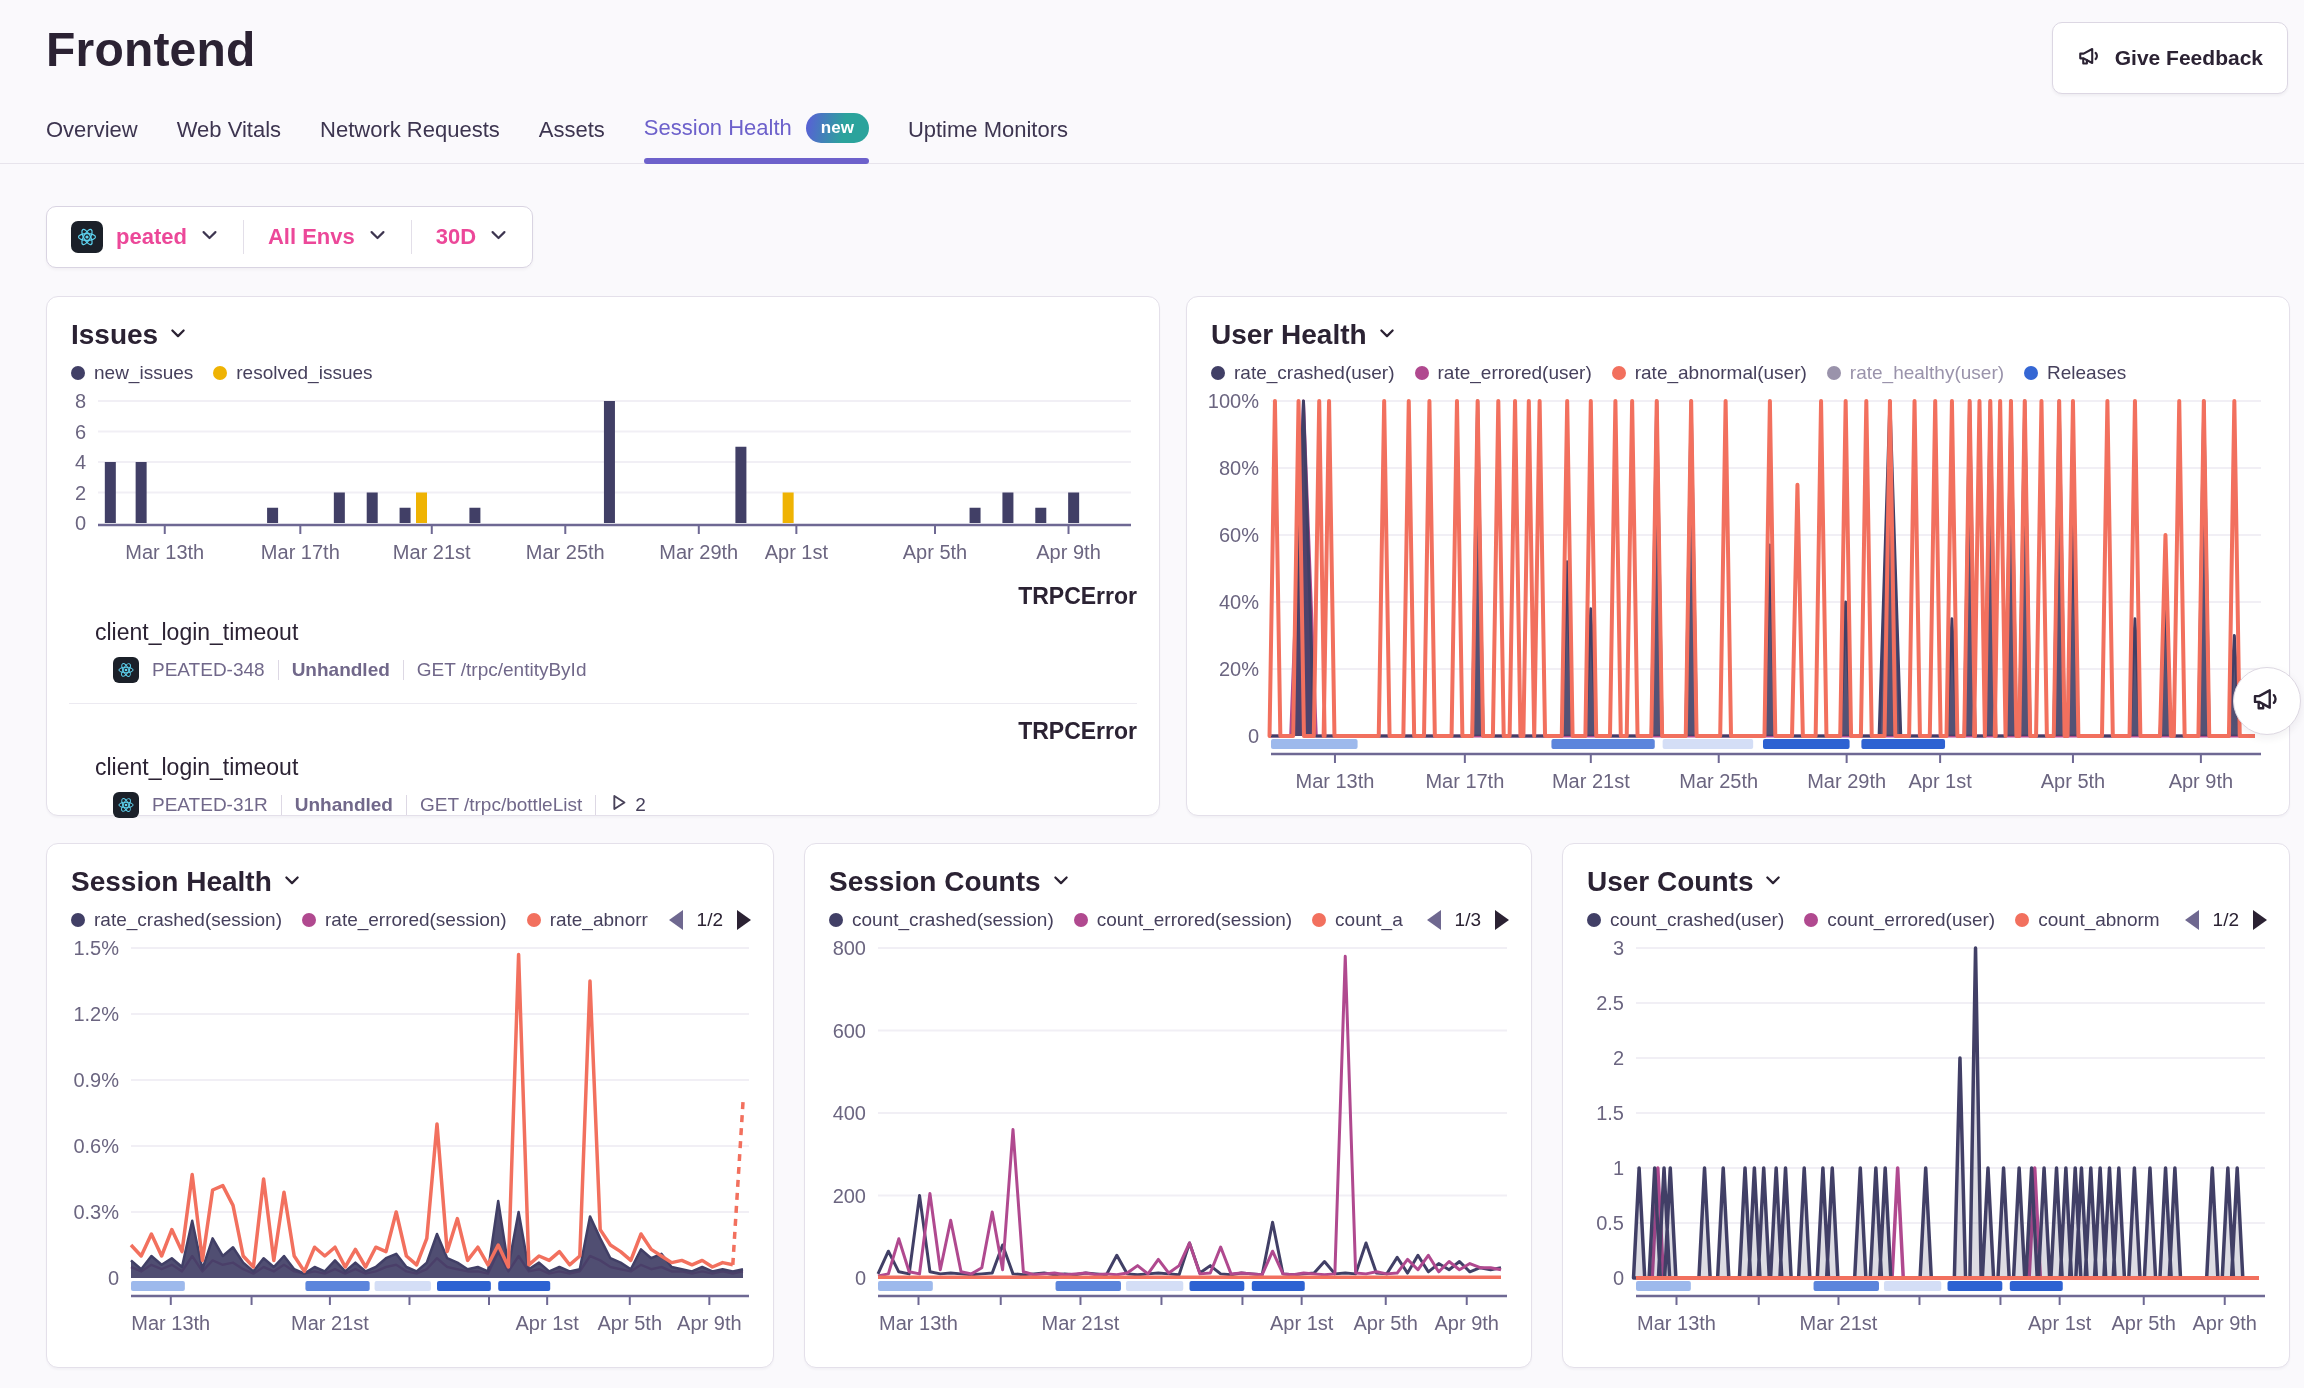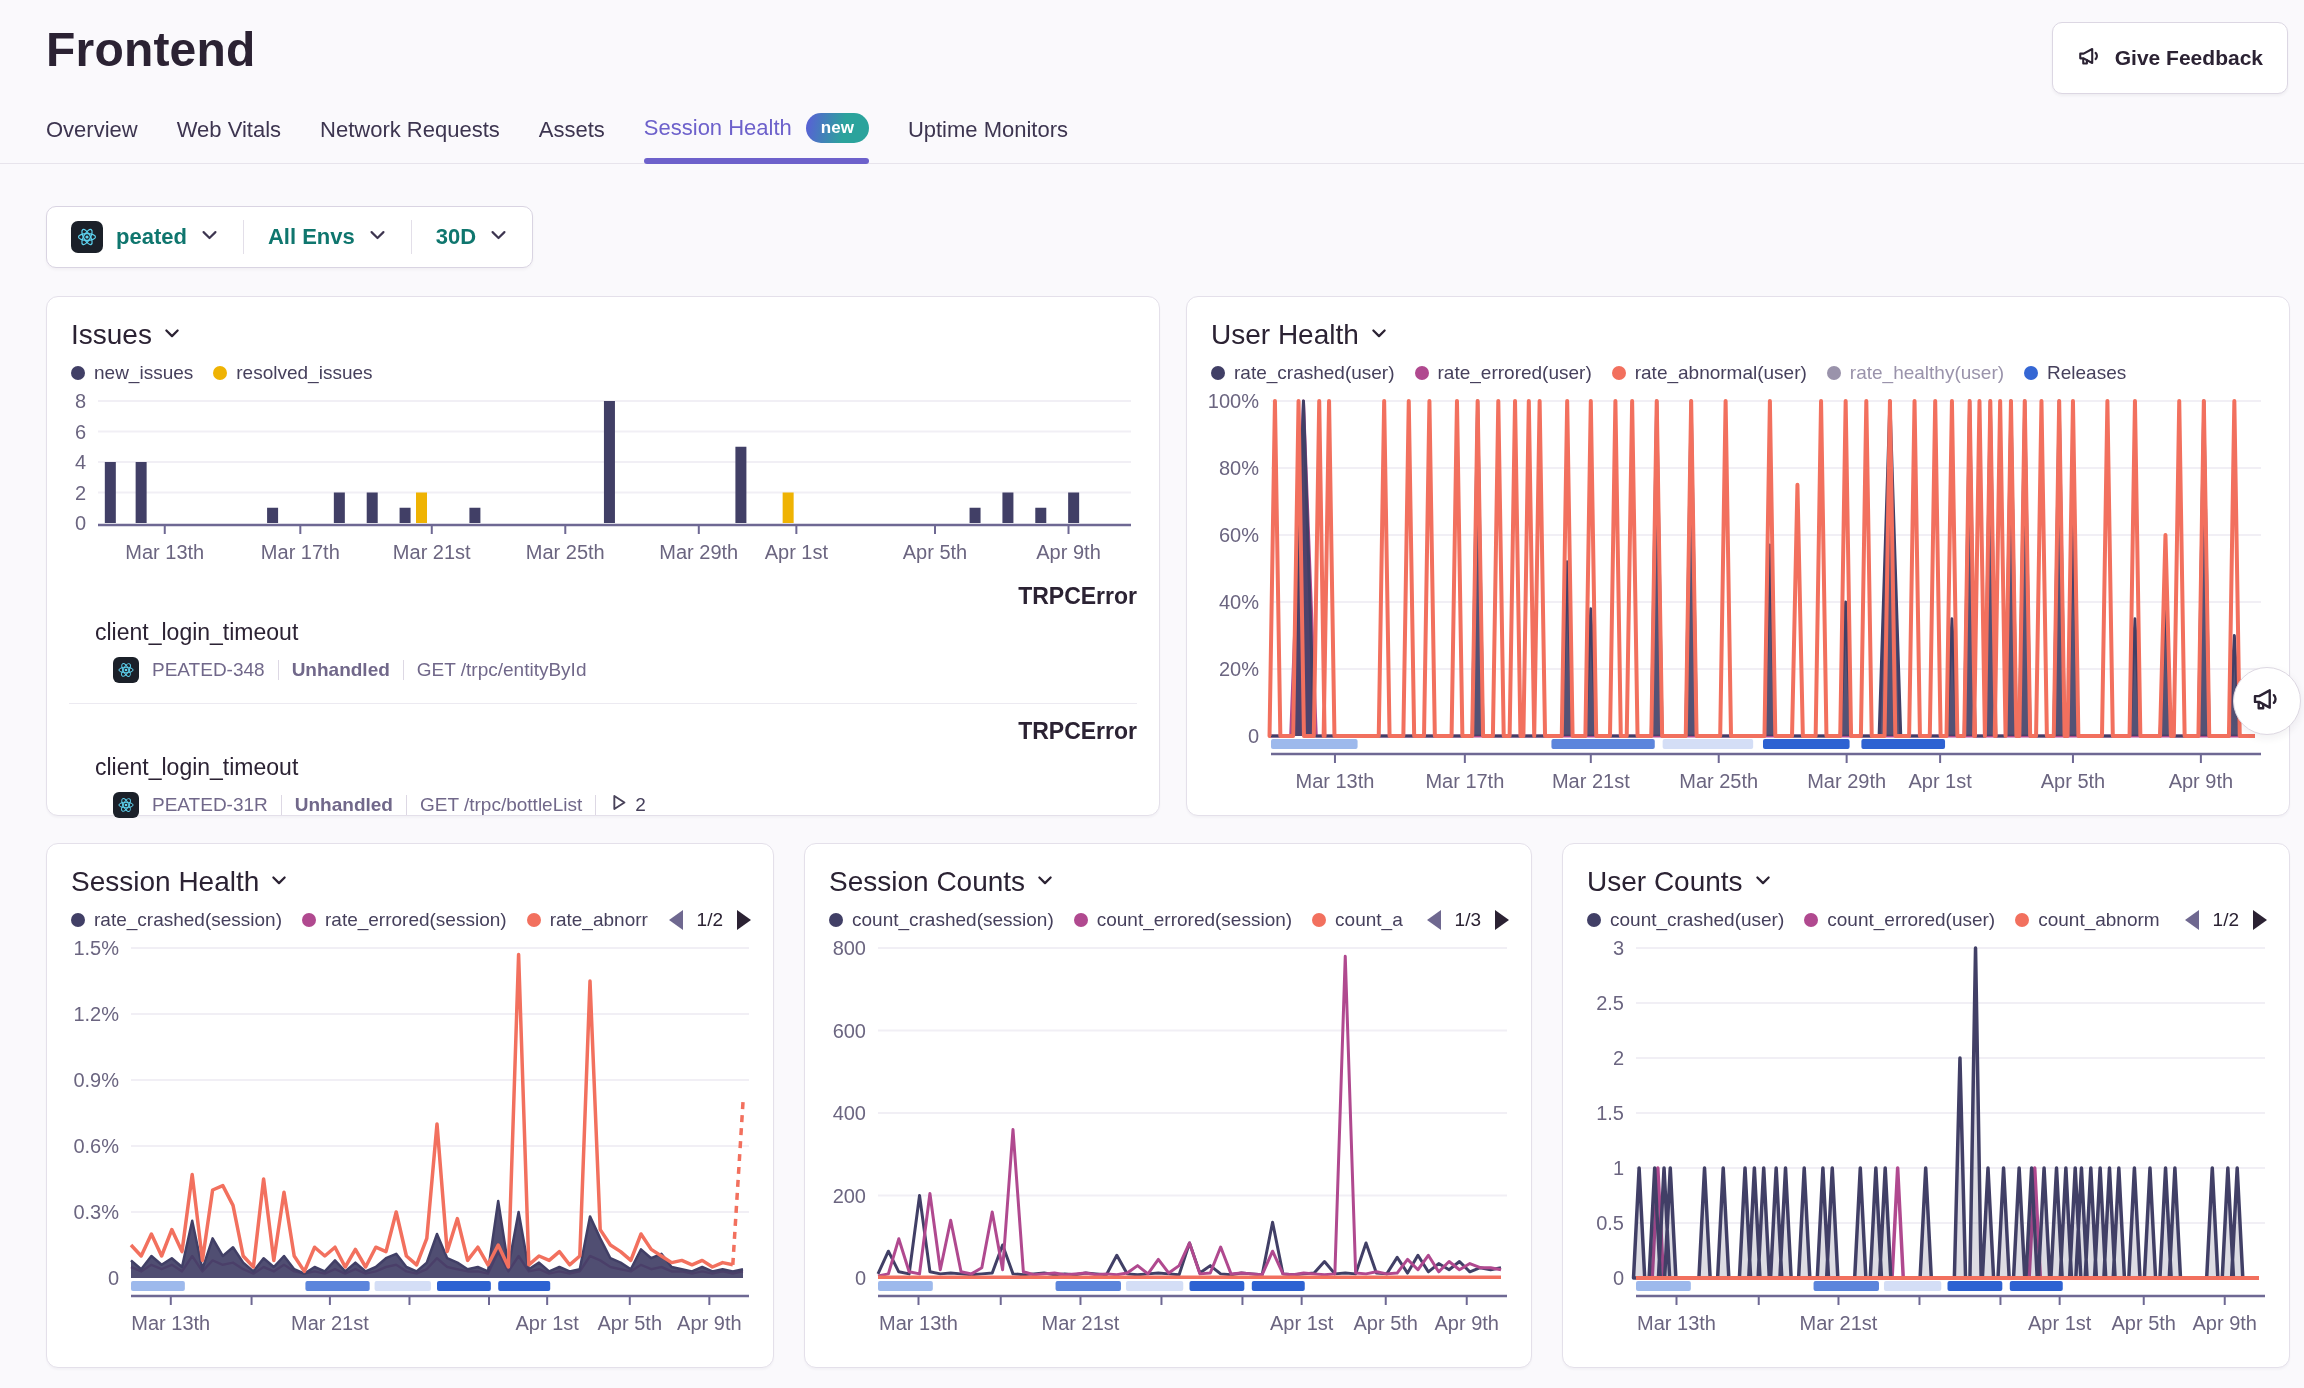--- a/index.html
+++ b/index.html
@@ -22,35 +22,35 @@
   .tab.active::after{content:'';position:absolute;left:0;right:0;bottom:-1px;
     height:6px;border-radius:3px;background:#6d61cb;}
   .new-badge{display:inline-block;padding:5px 15px;border-radius:999px;
     background:linear-gradient(100deg,#5b5dd8,#2ba39c 60%);color:#fff;
     font-size:17px;font-weight:600;}
   
   .filterbar{margin:42px 0 0 46px;display:inline-flex;align-items:center;height:60px;
     background:#fff;border:1px solid #d9d4e2;border-radius:10px;
     box-shadow:0 2px 3px rgba(43,34,51,.04);}
   .filter-seg{display:flex;align-items:center;gap:13px;padding:0 24px;height:100%;
-    font-size:22px;font-weight:700;color:#0f766e;cursor:pointer;}
+    font-size:22px;font-weight:700;color:#ec4899;cursor:pointer;}
   .filter-div{width:1px;height:34px;background:#e3dfe9;}
   .proj-avatar{width:32px;height:32px;border-radius:7px;background:#1b2029;
     display:flex;align-items:center;justify-content:center;}
   
   .row{position:absolute;left:46px;display:flex;}
   .row1{top:296px;gap:26px;}
   .row2{top:843px;gap:30px;}
   .panel{background:#fff;border:1px solid #e4e0ea;border-radius:12px;
     box-sizing:border-box;padding:20px 22px;box-shadow:0 2px 2px rgba(43,34,51,.03);}
   .p-issues{width:1114px;height:520px;}
   .p-uhealth{width:1104px;height:520px;}
   .p-small{width:728px;height:525px;}
   .panel-head{display:flex;align-items:center;gap:10px;margin:2px 0 6px 2px;cursor:pointer;}
-  .panel-title{font-size:28px;font-weight:400;color:#2b2233;}
+  .panel-title{font-size:28px;font-weight:700;color:#2b2233;}
   .legend-row{display:flex;align-items:center;margin:6px 0 4px 2px;height:32px;}
   .legend-items{display:flex;align-items:center;gap:20px;overflow:hidden;
     white-space:nowrap;flex:1;}
   .legend-item{display:flex;align-items:center;gap:9px;font-size:19px;color:#46405c;cursor:pointer;}
   .legend-item.dimmed{color:#9a93ab;}
   .dot{width:14px;height:14px;border-radius:50%;flex:none;}
   .pager{display:flex;align-items:center;gap:14px;flex:none;padding-left:10px;}
   .pager-label{font-size:19px;color:#2b2233;}
   .tri{width:0;height:0;border-top:10px solid transparent;border-bottom:10px solid transparent;cursor:pointer;}
   .tri.left{border-right:14px solid #6f6890;}

